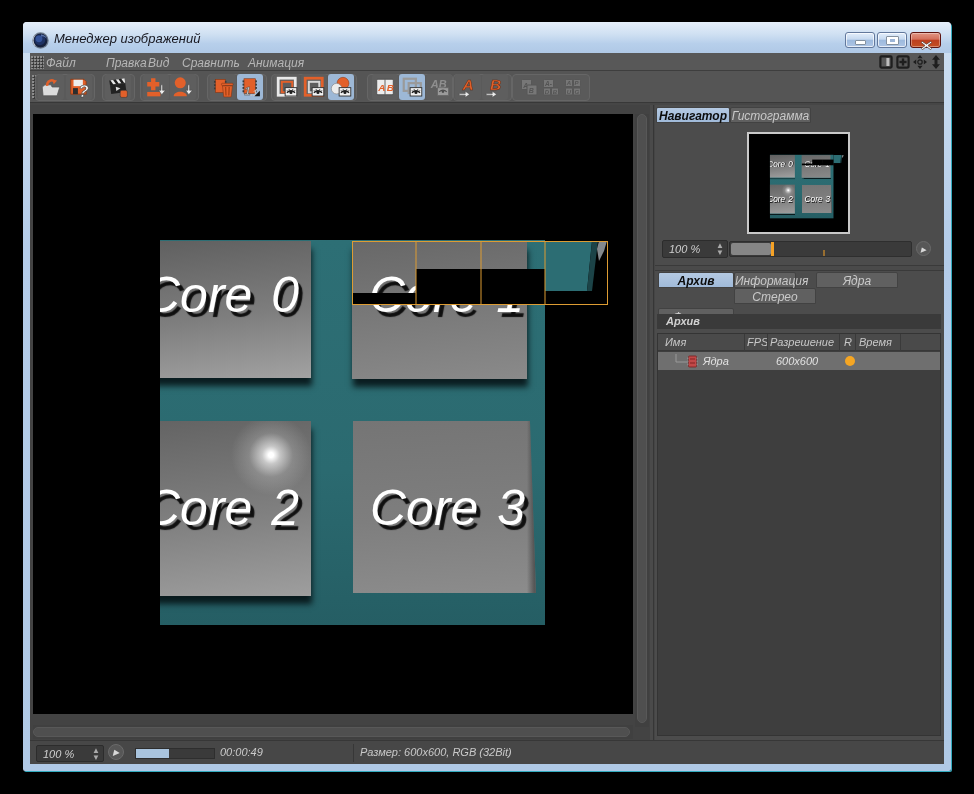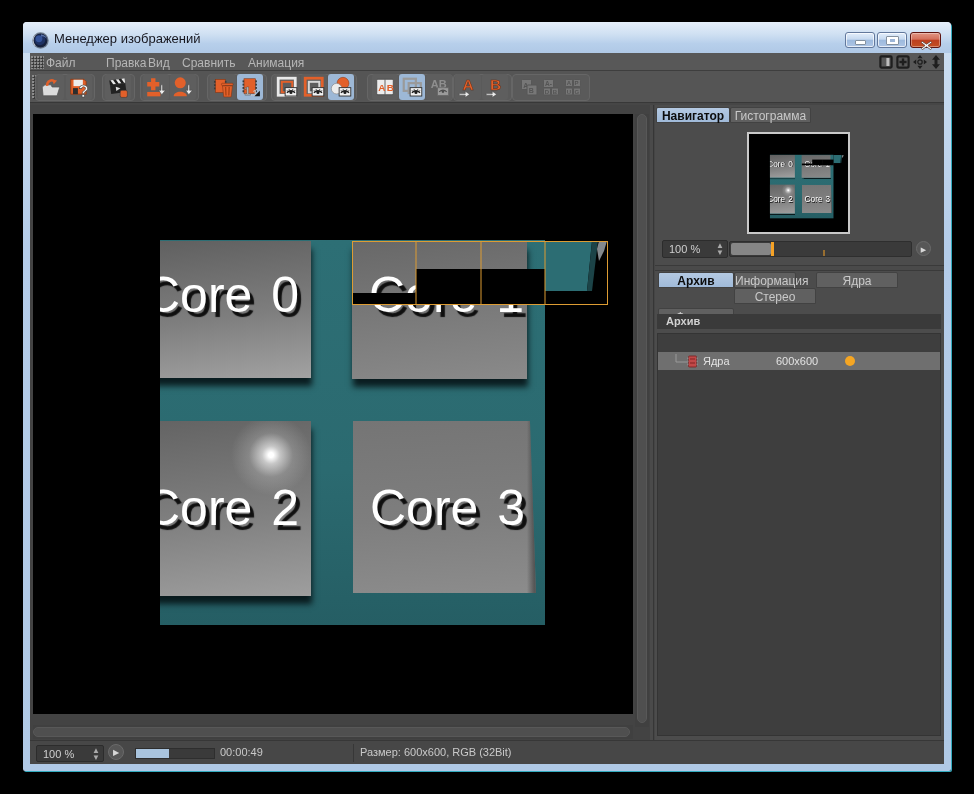--- a/index.html
+++ b/index.html
@@ -1,21 +1,21 @@
 <!DOCTYPE html>
 <html><head>
 <meta charset="utf-8">
 <style>
 * { margin:0; padding:0; box-sizing:border-box; }
 html,body { width:974px; height:794px; background:#000; overflow:hidden;
   font-family:"Liberation Sans", sans-serif; }
 #win { position:absolute; left:23px; top:22px; width:928px; height:749px;
   background:linear-gradient(#cfe0f2,#b4cce9 30%,#b0c9e6);
   border-radius:4px 4px 2px 2px;
-  box-shadow:1px 1px 0 0 rgba(56,190,212,0.9); }
+  box-shadow:1px 1px 0 0 rgba(56,190,212,0.9);font-style:italic; }
 
 #titlebar { position:absolute; left:0; top:0; right:0; height:31px;
   background:linear-gradient(#e6effa,#cfe0f2 40%,#b7cfeb 70%,#b0c9e6);
   border-radius:4px 4px 0 0; }
 #c4dicon { position:absolute; left:9px; top:10px; width:17px; height:17px; }
 #wtitle { position:absolute; left:31px; top:9px; font-size:13px; color:#16161e; }
 .wbtn { position:absolute; top:10px; width:30px; height:16px; border-radius:3px;
   border:1px solid #62789c;
   background:linear-gradient(#e3eefb 0%,#c6d9f0 45%,#9cb9dd 50%,#aec5e5 100%);
   box-shadow:inset 0 0 0 1px rgba(255,255,255,0.7); }
@@ -426,20 +426,32 @@
           </div>
         <div class="roundbtn" style="left:261px; top:136px; width:15px; height:15px; font-size:7px; line-height:15px;">▶</div>
         <div id="navsplit"></div>
         <div class="tab sel" style="left:3px; top:167px; width:76px;"><span>Архив</span></div>
         <div class="tab" style="left:79px; top:167px; width:62px;"><span>Информация</span></div>
         <div class="tab" style="left:161px; top:167px; width:82px;"><span>Ядра</span></div>
         <div class="tab" style="left:3px; top:183px; width:76px;margin-top:20px;"><span>Фильтр</span></div>
         <div class="tab" style="left:79px; top:183px; width:82px;"><span>Стерео</span></div>
         <div id="archdr">Архив</div>
         <div id="table">
+          <div id="thead">
+            <span style="left:7px;">Имя</span>
+            <span style="left:89px;">FPS</span>
+            <span style="left:112px;">Разрешение</span>
+            <span style="left:186px;">R</span>
+            <span style="left:201px;">Время</span>
+            <div class="colsep" style="left:86px;"></div>
+            <div class="colsep" style="left:109px;"></div>
+            <div class="colsep" style="left:181px;"></div>
+            <div class="colsep" style="left:197px;"></div>
+            <div class="colsep" style="left:242px;"></div>
+          </div>
           <div id="trow">
             <svg style="position:absolute; left:16px; top:2px;" width="16" height="14" viewBox="0 0 16 14">
               <path d="M2 0 V8 H14" stroke="#9a9a9a" fill="none"></path>
             </svg>
             <svg style="position:absolute; left:29px; top:3px;" width="11" height="13" viewBox="0 0 11 13">
               <rect x="1.5" y="1" width="8" height="11" rx="1" fill="#c24848" stroke="#7e2a2a"></rect>
               <rect x="0" y="2.5" width="1.5" height="1.8" fill="#888"></rect>
               <rect x="0" y="5.5" width="1.5" height="1.8" fill="#888"></rect>
               <rect x="0" y="8.5" width="1.5" height="1.8" fill="#888"></rect>
               <rect x="9.5" y="2.5" width="1.5" height="1.8" fill="#888"></rect>

